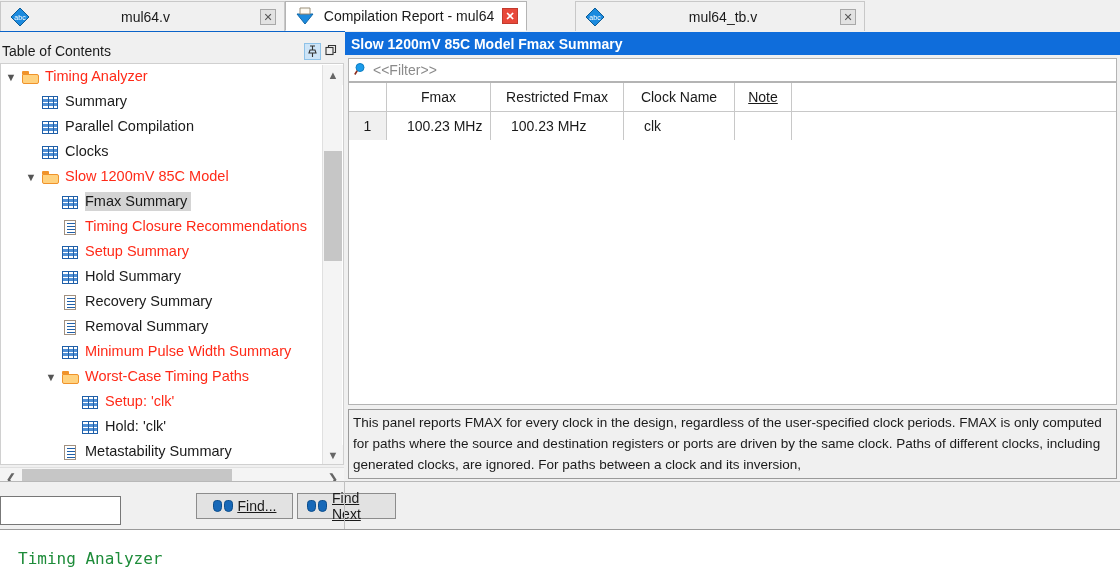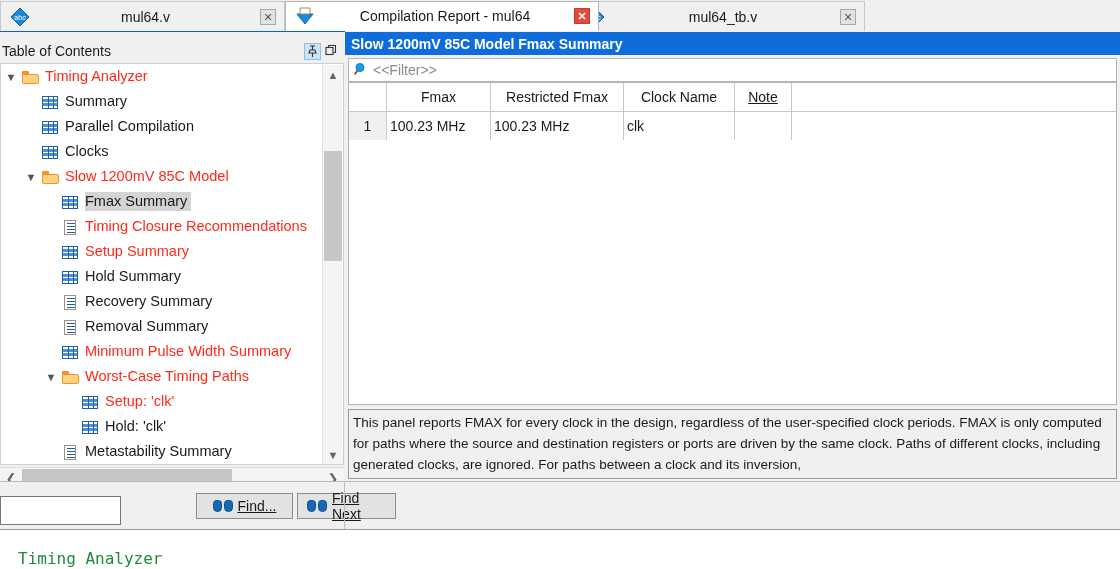--- a/index.html
+++ b/index.html
@@ -296,21 +296,21 @@
   .grid-row {
     display: flex;
     height: 28px;
   }
   .grid-row div {
     border-right: 1px solid #c8c8c8;
     box-sizing: border-box;
     display: flex;
     align-items: center;
     font-size: 14px;
-    padding-left: 3px;
+    padding-left: 20px;
     height: 28px;
   }
   .grid-row .cell-idx {
     justify-content: center;
     padding-left: 0;
     background: #f0f0f0;
     color: #1a1a1a;
   }
   .col-idx { width: 38px; }
   .col-a   { width: 104px; }
@@ -408,21 +408,21 @@
 
 <div class="tabbar">
     <div class="tab" style="left: 0px; width: 285px;">
       <span class="tab-icon"><svg width="22" height="22" viewBox="0 0 22 22">
           <polygon points="11,2 20,11 11,20 2,11" fill="#1b8ade" stroke="#0d5c96" stroke-width="1"></polygon>
           <text x="11" y="14" font-size="7" fill="#ffffff" text-anchor="middle" font-family="Liberation Sans">abc</text>
         </svg></span>
       <span class="tab-label">mul64.v</span>
       <span class="tab-close">✕</span>
     </div>
-    <div class="tab active" style="left: 285px; width: 314px;">
+    <div class="tab active" style="left: 285px; width: 242px;">
       <span class="tab-icon"><svg width="22" height="22" viewBox="0 0 22 22">
           <polygon points="3,9 19,9 11,19" fill="#1b8ade" stroke="#1268a8" stroke-width="1"></polygon>
           <path d="M6 9 L6 3 L16 3 L16 9 Z" fill="#fdfaf2" stroke="#9a8f7a" stroke-width="1"></path>
         </svg></span>
       <span class="tab-label">Compilation Report - mul64</span>
       <span class="tab-close red">✕</span>
     </div>
     <div class="tab" style="left: 575px; width: 290px;">
       <span class="tab-icon"><svg width="22" height="22" viewBox="0 0 22 22">
           <polygon points="11,2 20,11 11,20 2,11" fill="#1b8ade" stroke="#0d5c96" stroke-width="1"></polygon>

